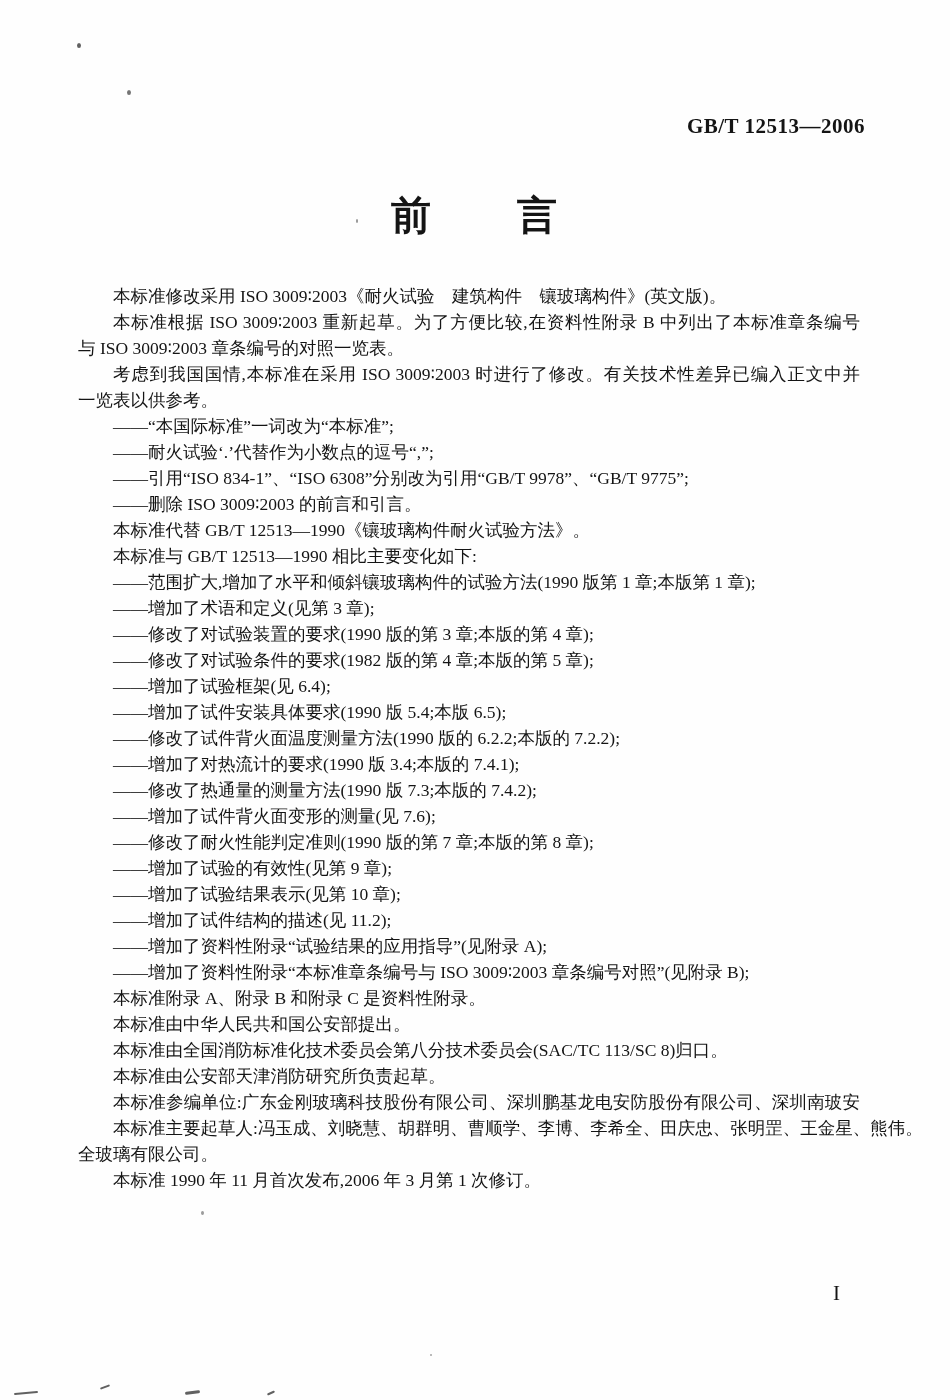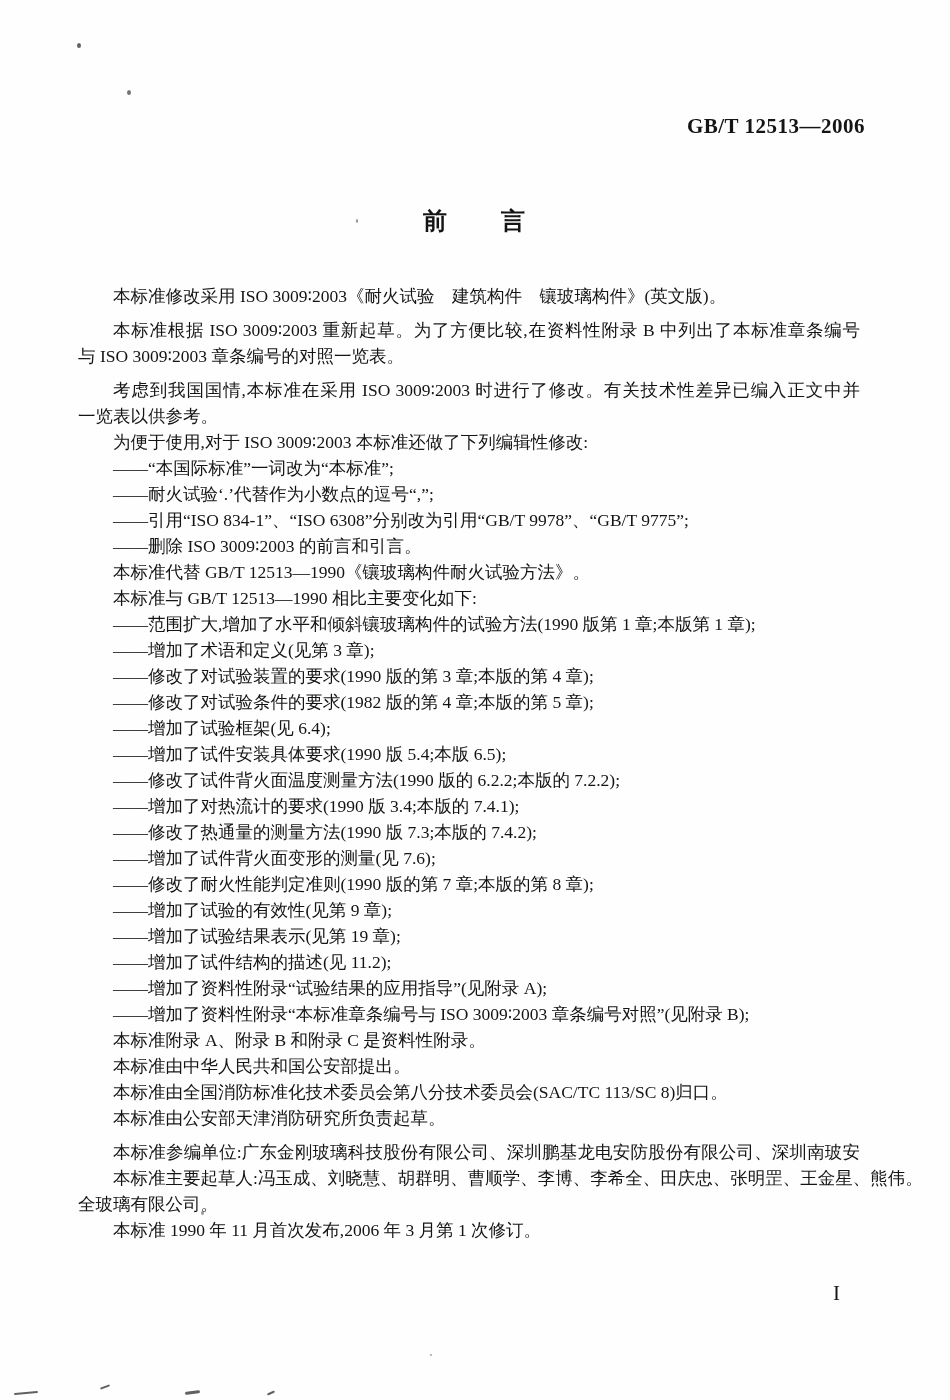--- a/index.html
+++ b/index.html
@@ -27,25 +27,24 @@
     white-space: nowrap;
     text-align: right;
   }
   .doc-title {
     position: absolute;
     top: 188px;
     left: 0;
     width: 100%;
     text-align: center;
     font-family: "Liberation Sans", "DejaVu Sans", sans-serif;
-    font-size: 24px;
+    font-size: 40px;
     font-weight: bold;
     letter-spacing: 2px;
     white-space: pre;
-    margin-top: 17px;
   }
   .foreword {
     position: absolute;
     left: 78px;
     top: 283px;
     width: 782px;
     font-size: 17.5px;
     line-height: 26px;
     text-align: left;
   }
@@ -53,21 +52,20 @@
     min-height: 26px;
     white-space: nowrap;
   }
   .fw-line.indent {
     text-indent: 2em;
   }
   .fw-line.full {
     white-space: normal;
     text-align: justify;
     text-align-last: justify;
-    margin-top: 8px;
   }
   .page-number {
     position: absolute;
     left: 833px;
     top: 1281px;
     font-size: 21px;
     font-weight: 500;
     font-family: "Liberation Serif", serif;
   }
   .speck {
@@ -91,40 +89,39 @@
   <div class="header-code">GB/T 12513—2006</div>
 
   <div class="doc-title">前　　言</div>
 
   <div class="foreword" id="foreword-body">
       <div class="fw-line indent">本标准修改采用 ISO 3009∶2003《耐火试验　建筑构件　镶玻璃构件》(英文版)。</div>
       <div class="fw-line indent full">本标准根据 ISO 3009∶2003 重新起草。为了方便比较,在资料性附录 B 中列出了本标准章条编号</div>
       <div class="fw-line">与 ISO 3009∶2003 章条编号的对照一览表。</div>
       <div class="fw-line indent full">考虑到我国国情,本标准在采用 ISO 3009∶2003 时进行了修改。有关技术性差异已编入正文中并</div>
       <div class="fw-line">一览表以供参考。</div>
-      <div class="fw-line indent">为便于使用,对于 ISO 3009∶2003 本标准还做了下列编辑性修改:</div>
       <div class="fw-line indent">——“本国际标准”一词改为“本标准”;</div>
       <div class="fw-line indent">——耐火试验‘.’代替作为小数点的逗号“,”;</div>
       <div class="fw-line indent">——引用“ISO 834-1”、“ISO 6308”分别改为引用“GB/T 9978”、“GB/T 9775”;</div>
       <div class="fw-line indent">——删除 ISO 3009∶2003 的前言和引言。</div>
       <div class="fw-line indent">本标准代替 GB/T 12513—1990《镶玻璃构件耐火试验方法》。</div>
       <div class="fw-line indent">本标准与 GB/T 12513—1990 相比主要变化如下:</div>
       <div class="fw-line indent">——范围扩大,增加了水平和倾斜镶玻璃构件的试验方法(1990 版第 1 章;本版第 1 章);</div>
       <div class="fw-line indent">——增加了术语和定义(见第 3 章);</div>
       <div class="fw-line indent">——修改了对试验装置的要求(1990 版的第 3 章;本版的第 4 章);</div>
       <div class="fw-line indent">——修改了对试验条件的要求(1982 版的第 4 章;本版的第 5 章);</div>
       <div class="fw-line indent">——增加了试验框架(见 6.4);</div>
       <div class="fw-line indent">——增加了试件安装具体要求(1990 版 5.4;本版 6.5);</div>
       <div class="fw-line indent">——修改了试件背火面温度测量方法(1990 版的 6.2.2;本版的 7.2.2);</div>
       <div class="fw-line indent">——增加了对热流计的要求(1990 版 3.4;本版的 7.4.1);</div>
       <div class="fw-line indent">——修改了热通量的测量方法(1990 版 7.3;本版的 7.4.2);</div>
       <div class="fw-line indent">——增加了试件背火面变形的测量(见 7.6);</div>
       <div class="fw-line indent">——修改了耐火性能判定准则(1990 版的第 7 章;本版的第 8 章);</div>
       <div class="fw-line indent">——增加了试验的有效性(见第 9 章);</div>
-      <div class="fw-line indent">——增加了试验结果表示(见第 19 章);</div>
+      <div class="fw-line indent">——增加了试验结果表示(见第 10 章);</div>
       <div class="fw-line indent">——增加了试件结构的描述(见 11.2);</div>
       <div class="fw-line indent">——增加了资料性附录“试验结果的应用指导”(见附录 A);</div>
       <div class="fw-line indent">——增加了资料性附录“本标准章条编号与 ISO 3009∶2003 章条编号对照”(见附录 B);</div>
       <div class="fw-line indent">本标准附录 A、附录 B 和附录 C 是资料性附录。</div>
       <div class="fw-line indent">本标准由中华人民共和国公安部提出。</div>
       <div class="fw-line indent">本标准由全国消防标准化技术委员会第八分技术委员会(SAC/TC 113/SC 8)归口。</div>
       <div class="fw-line indent">本标准由公安部天津消防研究所负责起草。</div>
       <div class="fw-line indent full">本标准参编单位:广东金刚玻璃科技股份有限公司、深圳鹏基龙电安防股份有限公司、深圳南玻安</div>
       <div class="fw-line indent">本标准主要起草人:冯玉成、刘晓慧、胡群明、曹顺学、李博、李希全、田庆忠、张明罡、王金星、熊伟。</div>
       <div class="fw-line">全玻璃有限公司。</div>

